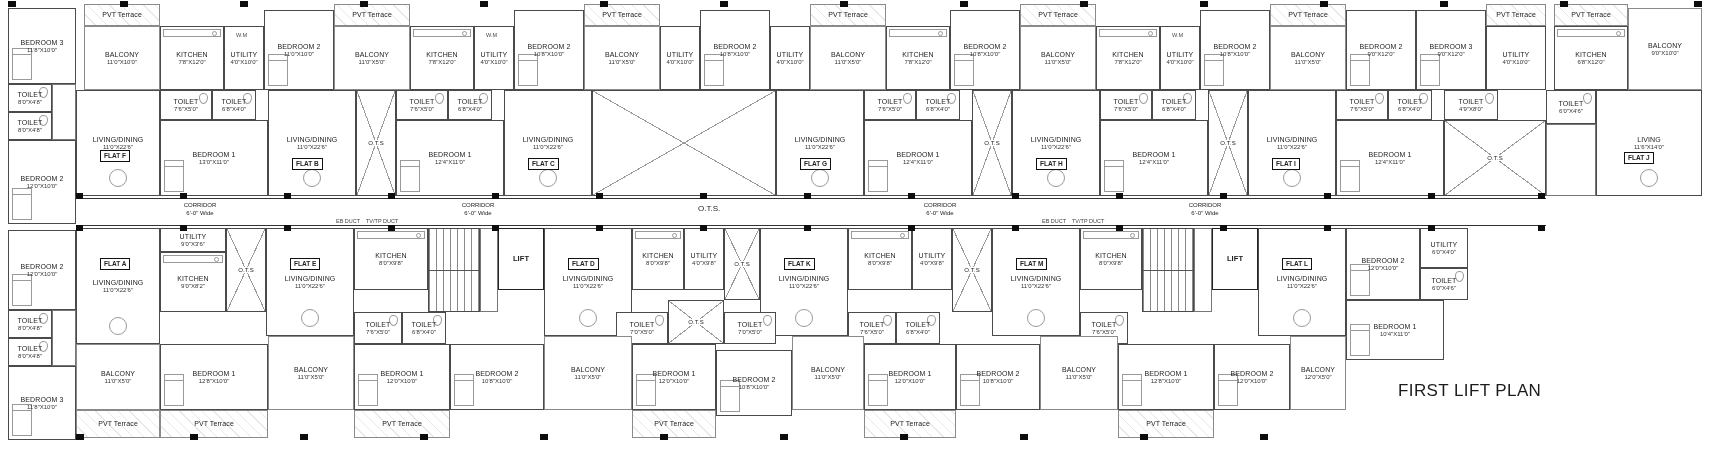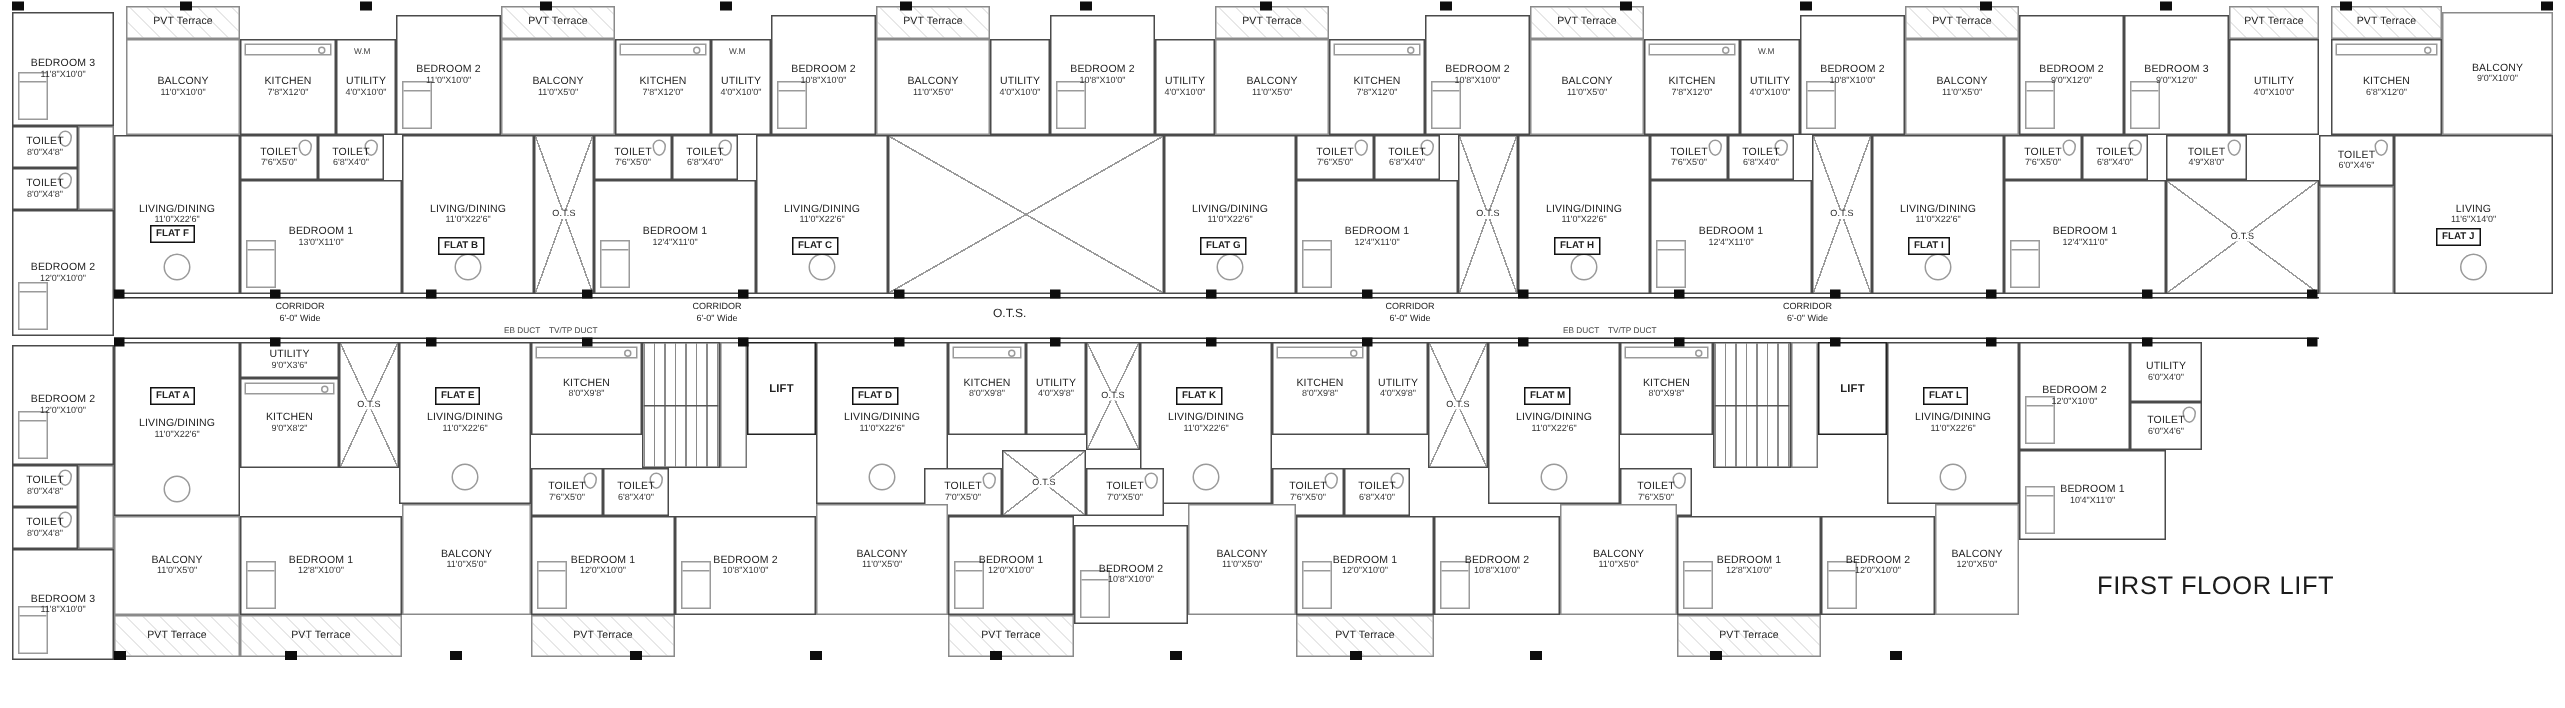--- a/index.html
+++ b/index.html
@@ -672,21 +672,21 @@
         <div>6'-0" Wide</div>
       </div>
       <div class="cor-label" style="left: 898px; top: 202px;">
         <div>CORRIDOR</div>
         <div>6'-0" Wide</div>
       </div>
       <div class="cor-label" style="left: 1163px; top: 202px;">
         <div>CORRIDOR</div>
         <div>6'-0" Wide</div>
       </div>
-      <div class="cor-ots" style="left: 660px; top: 204px;">O.T.S.</div>
+      <div class="cor-ots" style="left: 696px; top: 204px;">O.T.S.</div>
       <div class="tag" style="left: 100px; top: 150px;">FLAT F</div>
       <div class="tag" style="left: 292px; top: 158px;">FLAT B</div>
       <div class="tag" style="left: 528px; top: 158px;">FLAT C</div>
       <div class="tag" style="left: 800px; top: 158px;">FLAT G</div>
       <div class="tag" style="left: 1036px; top: 158px;">FLAT H</div>
       <div class="tag" style="left: 1272px; top: 158px;">FLAT I</div>
       <div class="tag" style="left: 1624px; top: 152px;">FLAT J</div>
       <div class="tag" style="left: 100px; top: 258px;">FLAT A</div>
       <div class="tag" style="left: 290px; top: 258px;">FLAT E</div>
       <div class="tag" style="left: 568px; top: 258px;">FLAT D</div>
@@ -751,15 +751,15 @@
       <div class="tick" style="left: 420px; top: 434px; width: 8px; height: 6px;"></div>
       <div class="tick" style="left: 540px; top: 434px; width: 8px; height: 6px;"></div>
       <div class="tick" style="left: 660px; top: 434px; width: 8px; height: 6px;"></div>
       <div class="tick" style="left: 780px; top: 434px; width: 8px; height: 6px;"></div>
       <div class="tick" style="left: 900px; top: 434px; width: 8px; height: 6px;"></div>
       <div class="tick" style="left: 1020px; top: 434px; width: 8px; height: 6px;"></div>
       <div class="tick" style="left: 1140px; top: 434px; width: 8px; height: 6px;"></div>
       <div class="tick" style="left: 1260px; top: 434px; width: 8px; height: 6px;"></div>
     </div>
   <div class="title">
-    <div>FIRST FLOOR LIFT</div>
+    <div>FIRST LIFT PLAN</div>
   </div>
 </div>
 
 </body></html>

